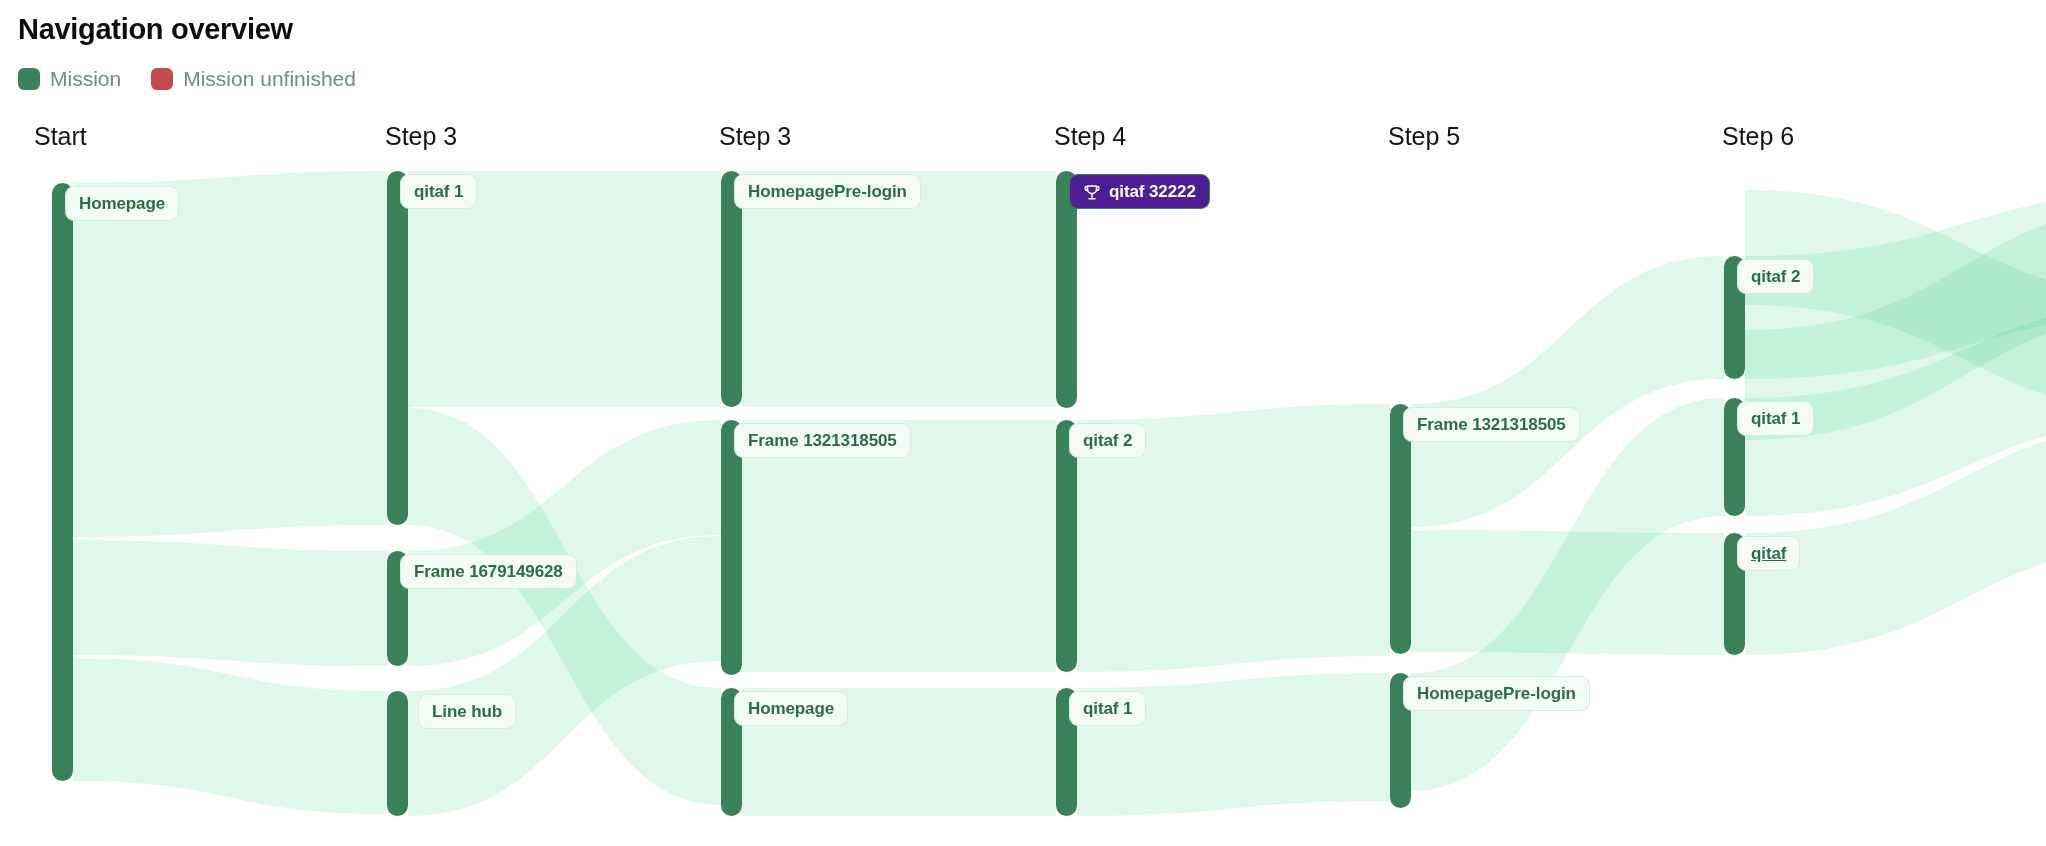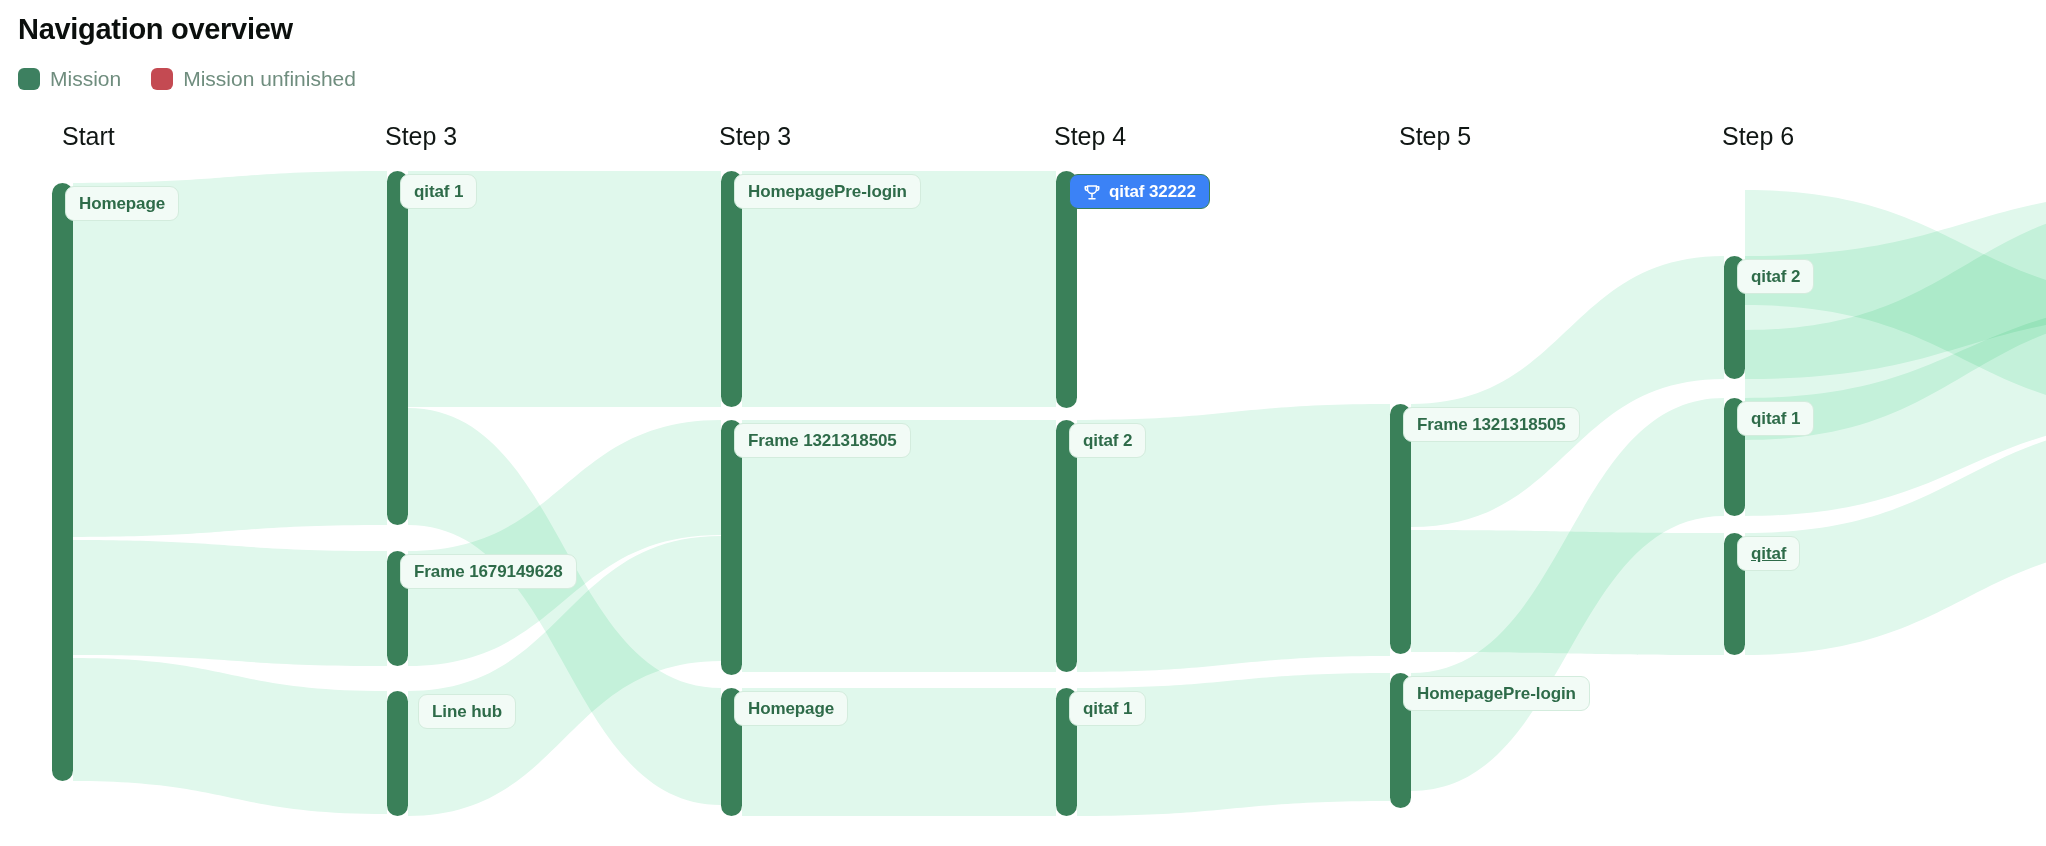--- a/index.html
+++ b/index.html
@@ -91,21 +91,21 @@
     border-radius: 9px;
     background: #f2fbf6;
     border: 1px solid #d3ecdd;
     color: #2e6b49;
     font-size: 17px;
     font-weight: bold;
     white-space: nowrap;
     letter-spacing: -0.1px;
   }
   .node-label.goal {
-    background: #3b82f6;
+    background: #4c1d95;
     border-color: #3a8059;
     color: #ffffff;
   }
   .trophy-icon { display: inline-flex; width: 18px; height: 18px; }
   .trophy-icon svg { width: 18px; height: 18px; display: block; }
 </style>
 </head>
 <body>
 
 <div id="page">
@@ -140,25 +140,25 @@
       <path d="M1411,530C1567.5,530 1567.5,533 1724,533L1724,655C1567.5,655 1567.5,652 1411,652Z" fill="#e0f8ec" style="mix-blend-mode: multiply;"></path>
       <path d="M1411,673C1567.5,673 1567.5,398 1724,398L1724,516C1567.5,516 1567.5,791 1411,791Z" fill="#e0f8ec" style="mix-blend-mode: multiply;"></path>
       <path d="M1745,256C1965.5,256 1965.5,190 2186,190L2186,313C1965.5,313 1965.5,379 1745,379Z" fill="#e0f8ec" style="mix-blend-mode: multiply;"></path>
       <path d="M1745,398C1965.5,398 1965.5,300 2186,300L2186,418C1965.5,418 1965.5,516 1745,516Z" fill="#e0f8ec" style="mix-blend-mode: multiply;"></path>
       <path d="M1745,533C1965.5,533 1965.5,420 2186,420L2186,542C1965.5,542 1965.5,655 1745,655Z" fill="#e0f8ec" style="mix-blend-mode: multiply;"></path>
       <path d="M1745,190C1965.5,190 1965.5,300 2186,300L2186,415C1965.5,415 1965.5,305 1745,305Z" fill="#e0f8ec" style="mix-blend-mode: multiply;"></path>
       <path d="M1745,330C1965.5,330 1965.5,200 2186,200L2186,310C1965.5,310 1965.5,440 1745,440Z" fill="#e0f8ec" style="mix-blend-mode: multiply;"></path>
     </svg>
 
   <div id="step-headers">
-      <div class="step-header" style="left: 62px; text-align: right;">Start</div>
+      <div class="step-header" style="left: 34px; text-align: right;">Start</div>
       <div class="step-header" style="left: 385px;">Step 3</div>
       <div class="step-header" style="left: 719px;">Step 3</div>
       <div class="step-header" style="left: 1054px;">Step 4</div>
-      <div class="step-header" style="left: 1388px; margin-left: 11px;">Step 5</div>
+      <div class="step-header" style="left: 1388px;">Step 5</div>
       <div class="step-header" style="left: 1722px;">Step 6</div>
     </div>
   <div id="node-bars">
       <div class="node-bar" title="Homepage" style="left: 52px; top: 183px; height: 598px; background: rgb(58, 128, 89);"></div>
       <div class="node-bar" title="qitaf 1" style="left: 387px; top: 171px; height: 354px; background: rgb(58, 128, 89);"></div>
       <div class="node-bar" title="Frame 1321318506" style="left: 387px; top: 551px; height: 115px; background: rgb(58, 128, 89);"></div>
       <div class="node-bar" title="Line hub" style="left: 387px; top: 691px; height: 125px; background: rgb(58, 128, 89);"></div>
       <div class="node-bar" title="HomepagePre-login" style="left: 721px; top: 171px; height: 236px; background: rgb(58, 128, 89);"></div>
       <div class="node-bar" title="Frame 1321318505" style="left: 721px; top: 420px; height: 255px; background: rgb(58, 128, 89);"></div>
       <div class="node-bar" title="Homepage" style="left: 721px; top: 688px; height: 128px; background: rgb(58, 128, 89);"></div>

